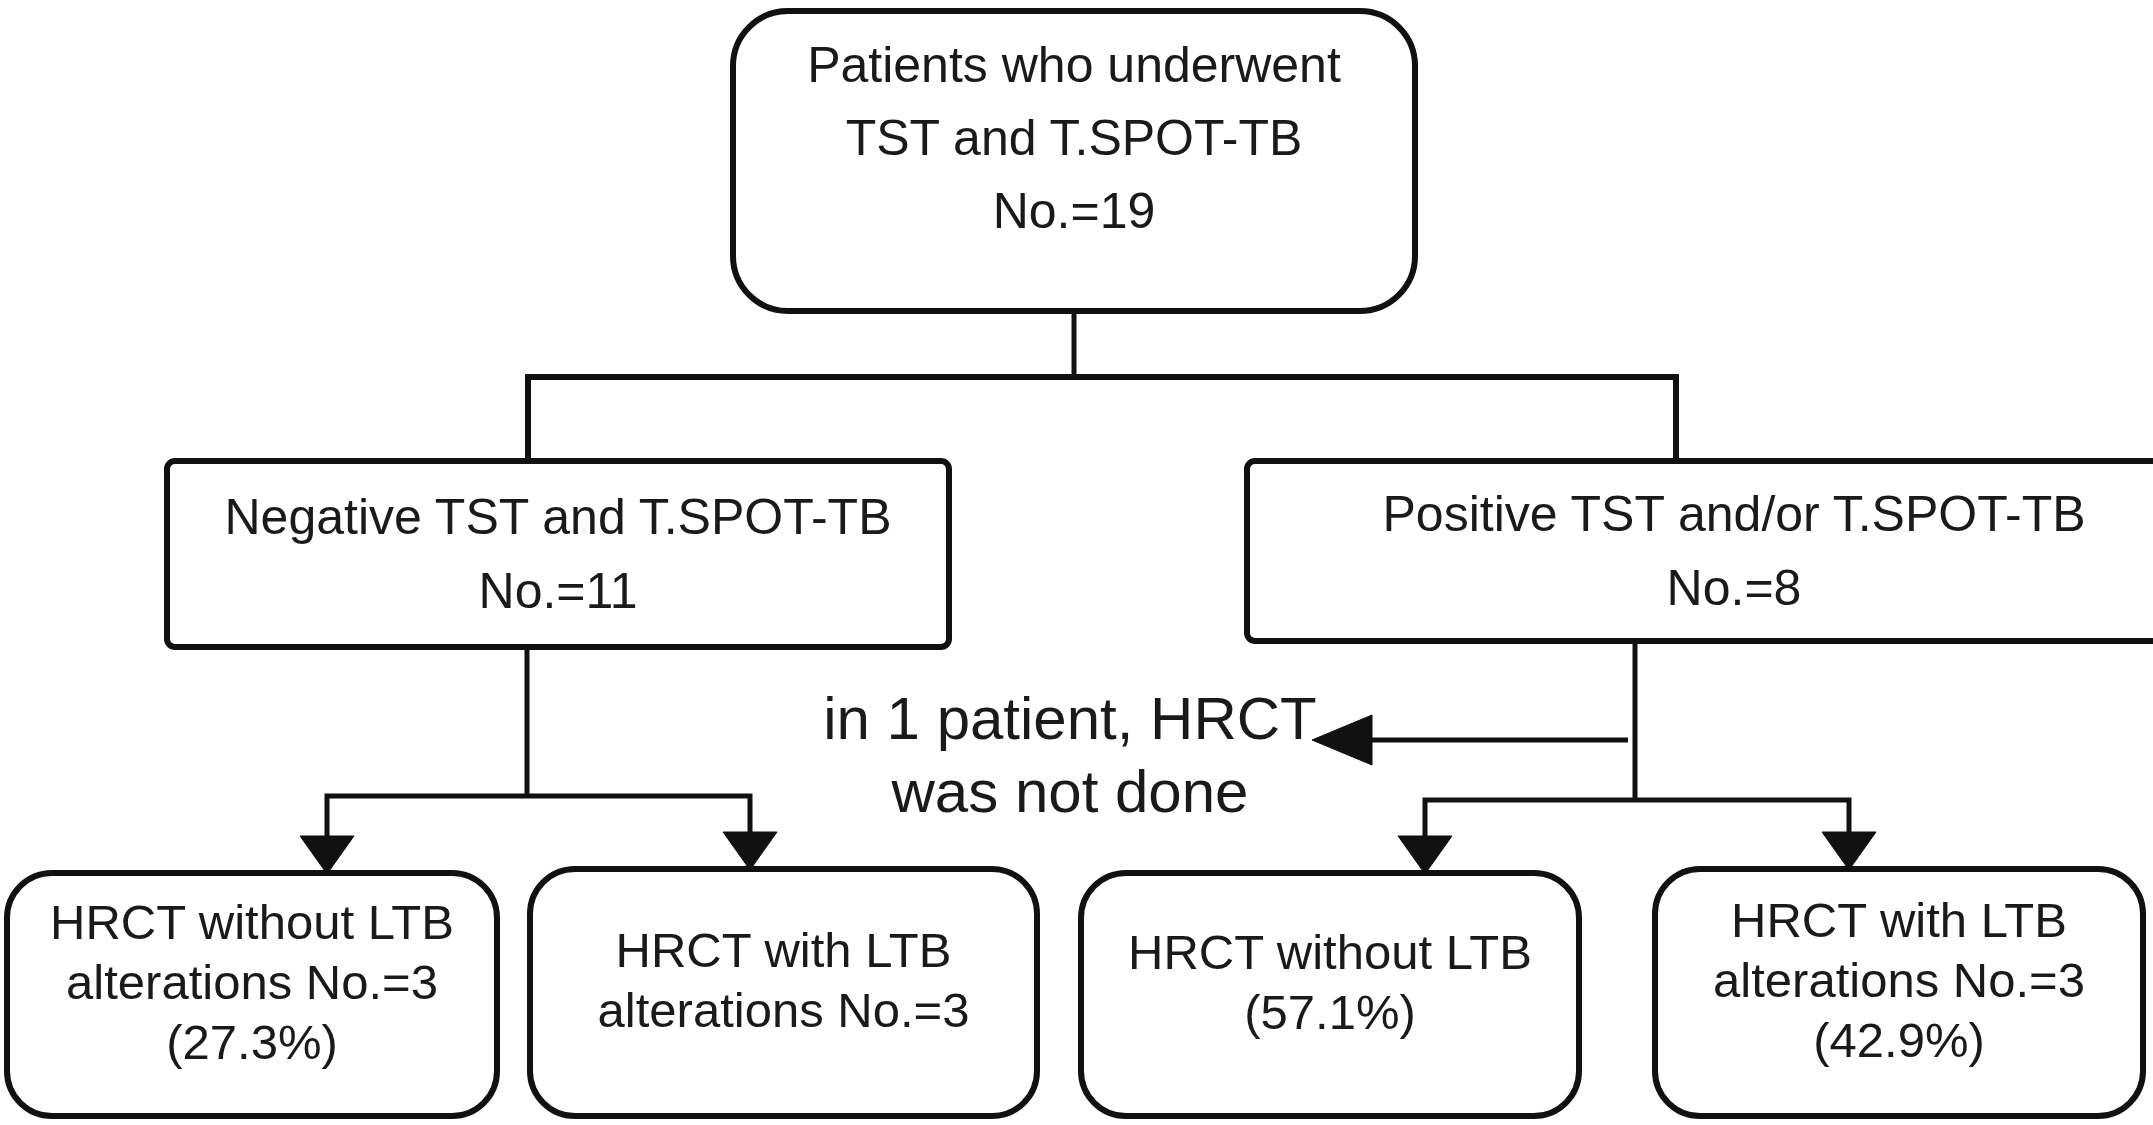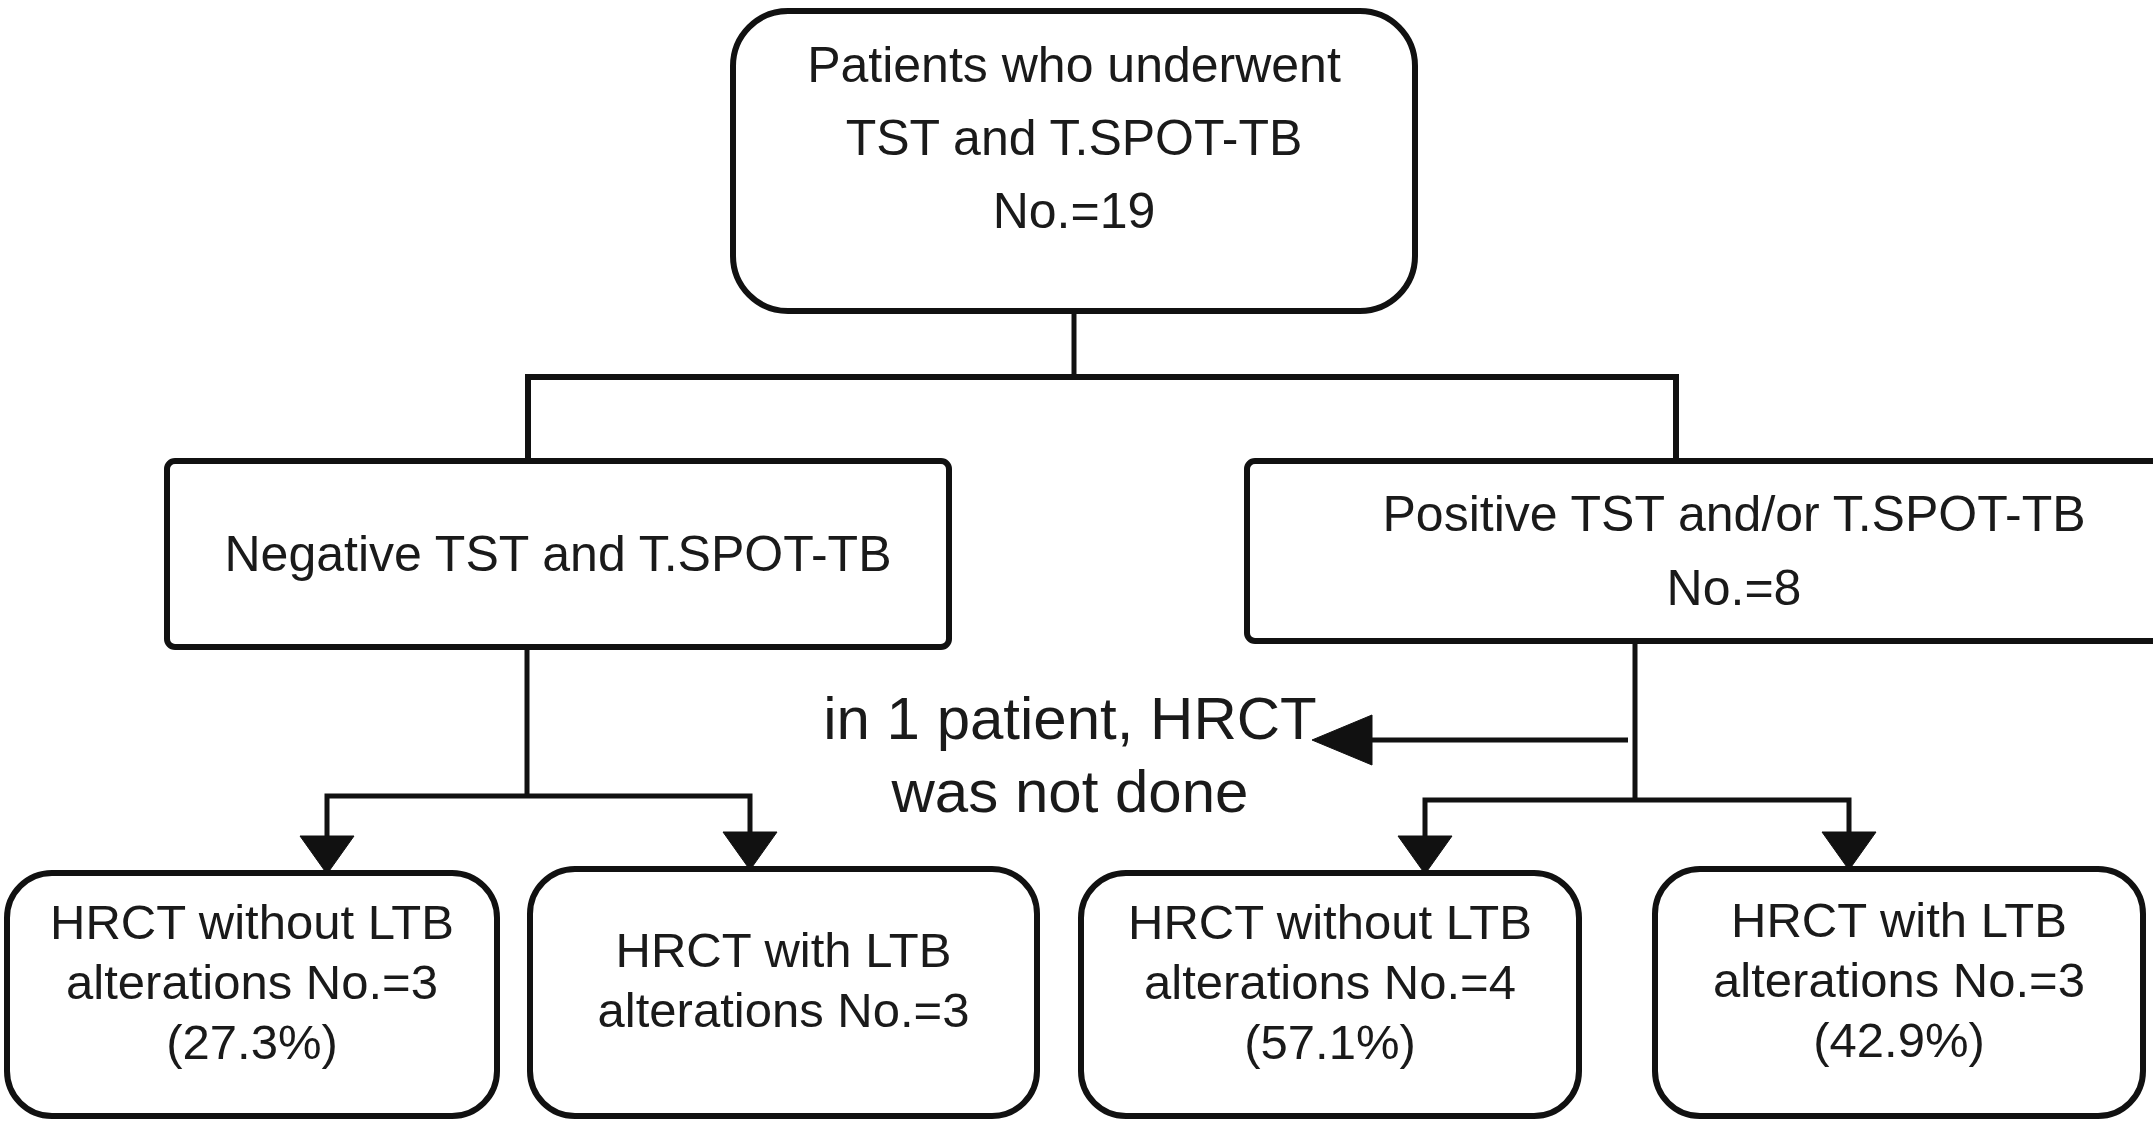--- a/index.html
+++ b/index.html
@@ -114,20 +114,21 @@
   </svg>
 
   <div class="node node-root">
     <div>Patients who underwent</div>
     <div>TST and T.SPOT-TB</div>
     <div>No.=19</div>
   </div>
 
   <div class="node node-level2 node-negative">
     <div>Negative TST and T.SPOT-TB</div>
+    <div>No.=11</div>
   </div>
 
   <div class="node node-level2 node-positive">
     <div>Positive TST and/or T.SPOT-TB</div>
     <div>No.=8</div>
   </div>
 
   <div class="annotation">
     <div>in 1 patient, HRCT</div>
     <div>was not done</div>
@@ -139,21 +140,20 @@
     <div>(27.3%)</div>
   </div>
 
   <div class="node node-leaf node-leaf2">
     <div>HRCT with LTB</div>
     <div>alterations No.=3</div>
   </div>
 
   <div class="node node-leaf node-leaf3">
     <div>HRCT without LTB</div>
-    <div>alterations No.=4</div>
     <div>(57.1%)</div>
   </div>
 
   <div class="node node-leaf node-leaf4">
     <div>HRCT with LTB</div>
     <div>alterations No.=3</div>
     <div>(42.9%)</div>
   </div>
 
 </div>

